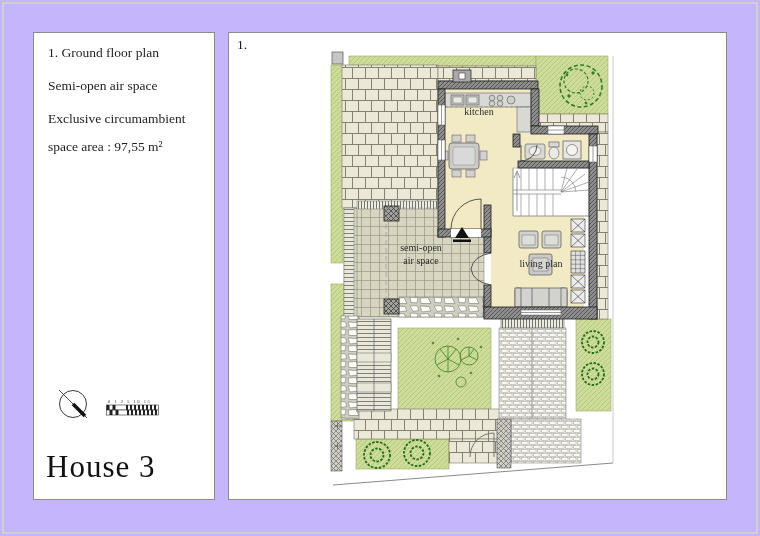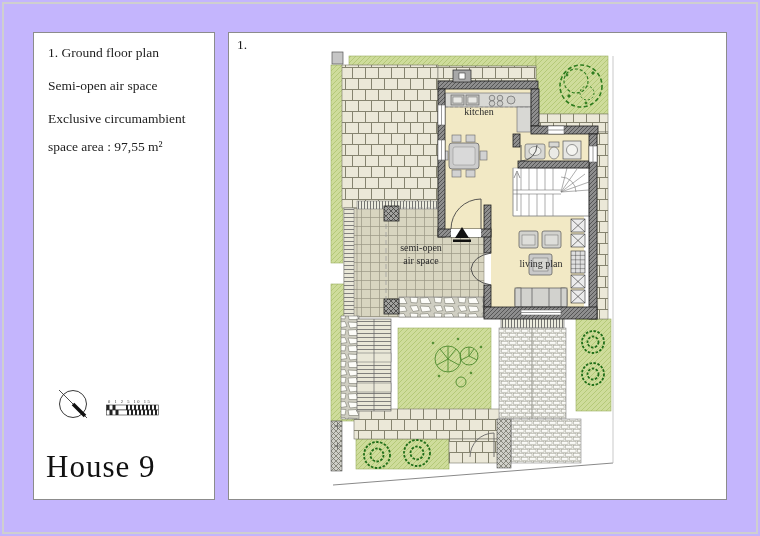--- a/index.html
+++ b/index.html
@@ -53,21 +53,21 @@
       <rect x="0.5" y="8" width="52" height="5" fill="#fff" stroke="#333" stroke-width="0.6"></rect>
       <rect x="0.5" y="8" width="3" height="5" fill="#222"></rect>
       <rect x="6.5" y="8" width="3" height="5" fill="#222"></rect>
       <line x1="20" y1="10.5" x2="52" y2="10.5" stroke="#222" stroke-width="5" stroke-dasharray="2 2"></line>
       <rect x="0.5" y="13" width="52" height="5" fill="#fff" stroke="#333" stroke-width="0.6"></rect>
       <rect x="3.5" y="13" width="3" height="5" fill="#222"></rect>
       <rect x="9.5" y="13" width="3" height="5" fill="#222"></rect>
       <line x1="21" y1="15.5" x2="52" y2="15.5" stroke="#222" stroke-width="5" stroke-dasharray="2 2"></line>
     </svg>
 
-    <div class="house-title">House 9</div>
+    <div class="house-title">House 3</div>
   </div>
 
   <div class="panel plan-panel">
     <svg class="plan-svg" width="497" height="466" viewBox="228 32 497 466">
       <defs>
         <pattern id="pav" width="26" height="22" patternUnits="userSpaceOnUse">
           <rect width="26" height="22" fill="#ebe8d8"></rect>
           <path d="M0 0.5 H26 M0 11.5 H26 M0.5 0 V11 M13.5 0 V11 M6.5 11 V22 M19.5 11 V22" stroke="#85836f" stroke-width="1" fill="none"></path>
         </pattern>
         <pattern id="til" width="9" height="9" patternUnits="userSpaceOnUse">

